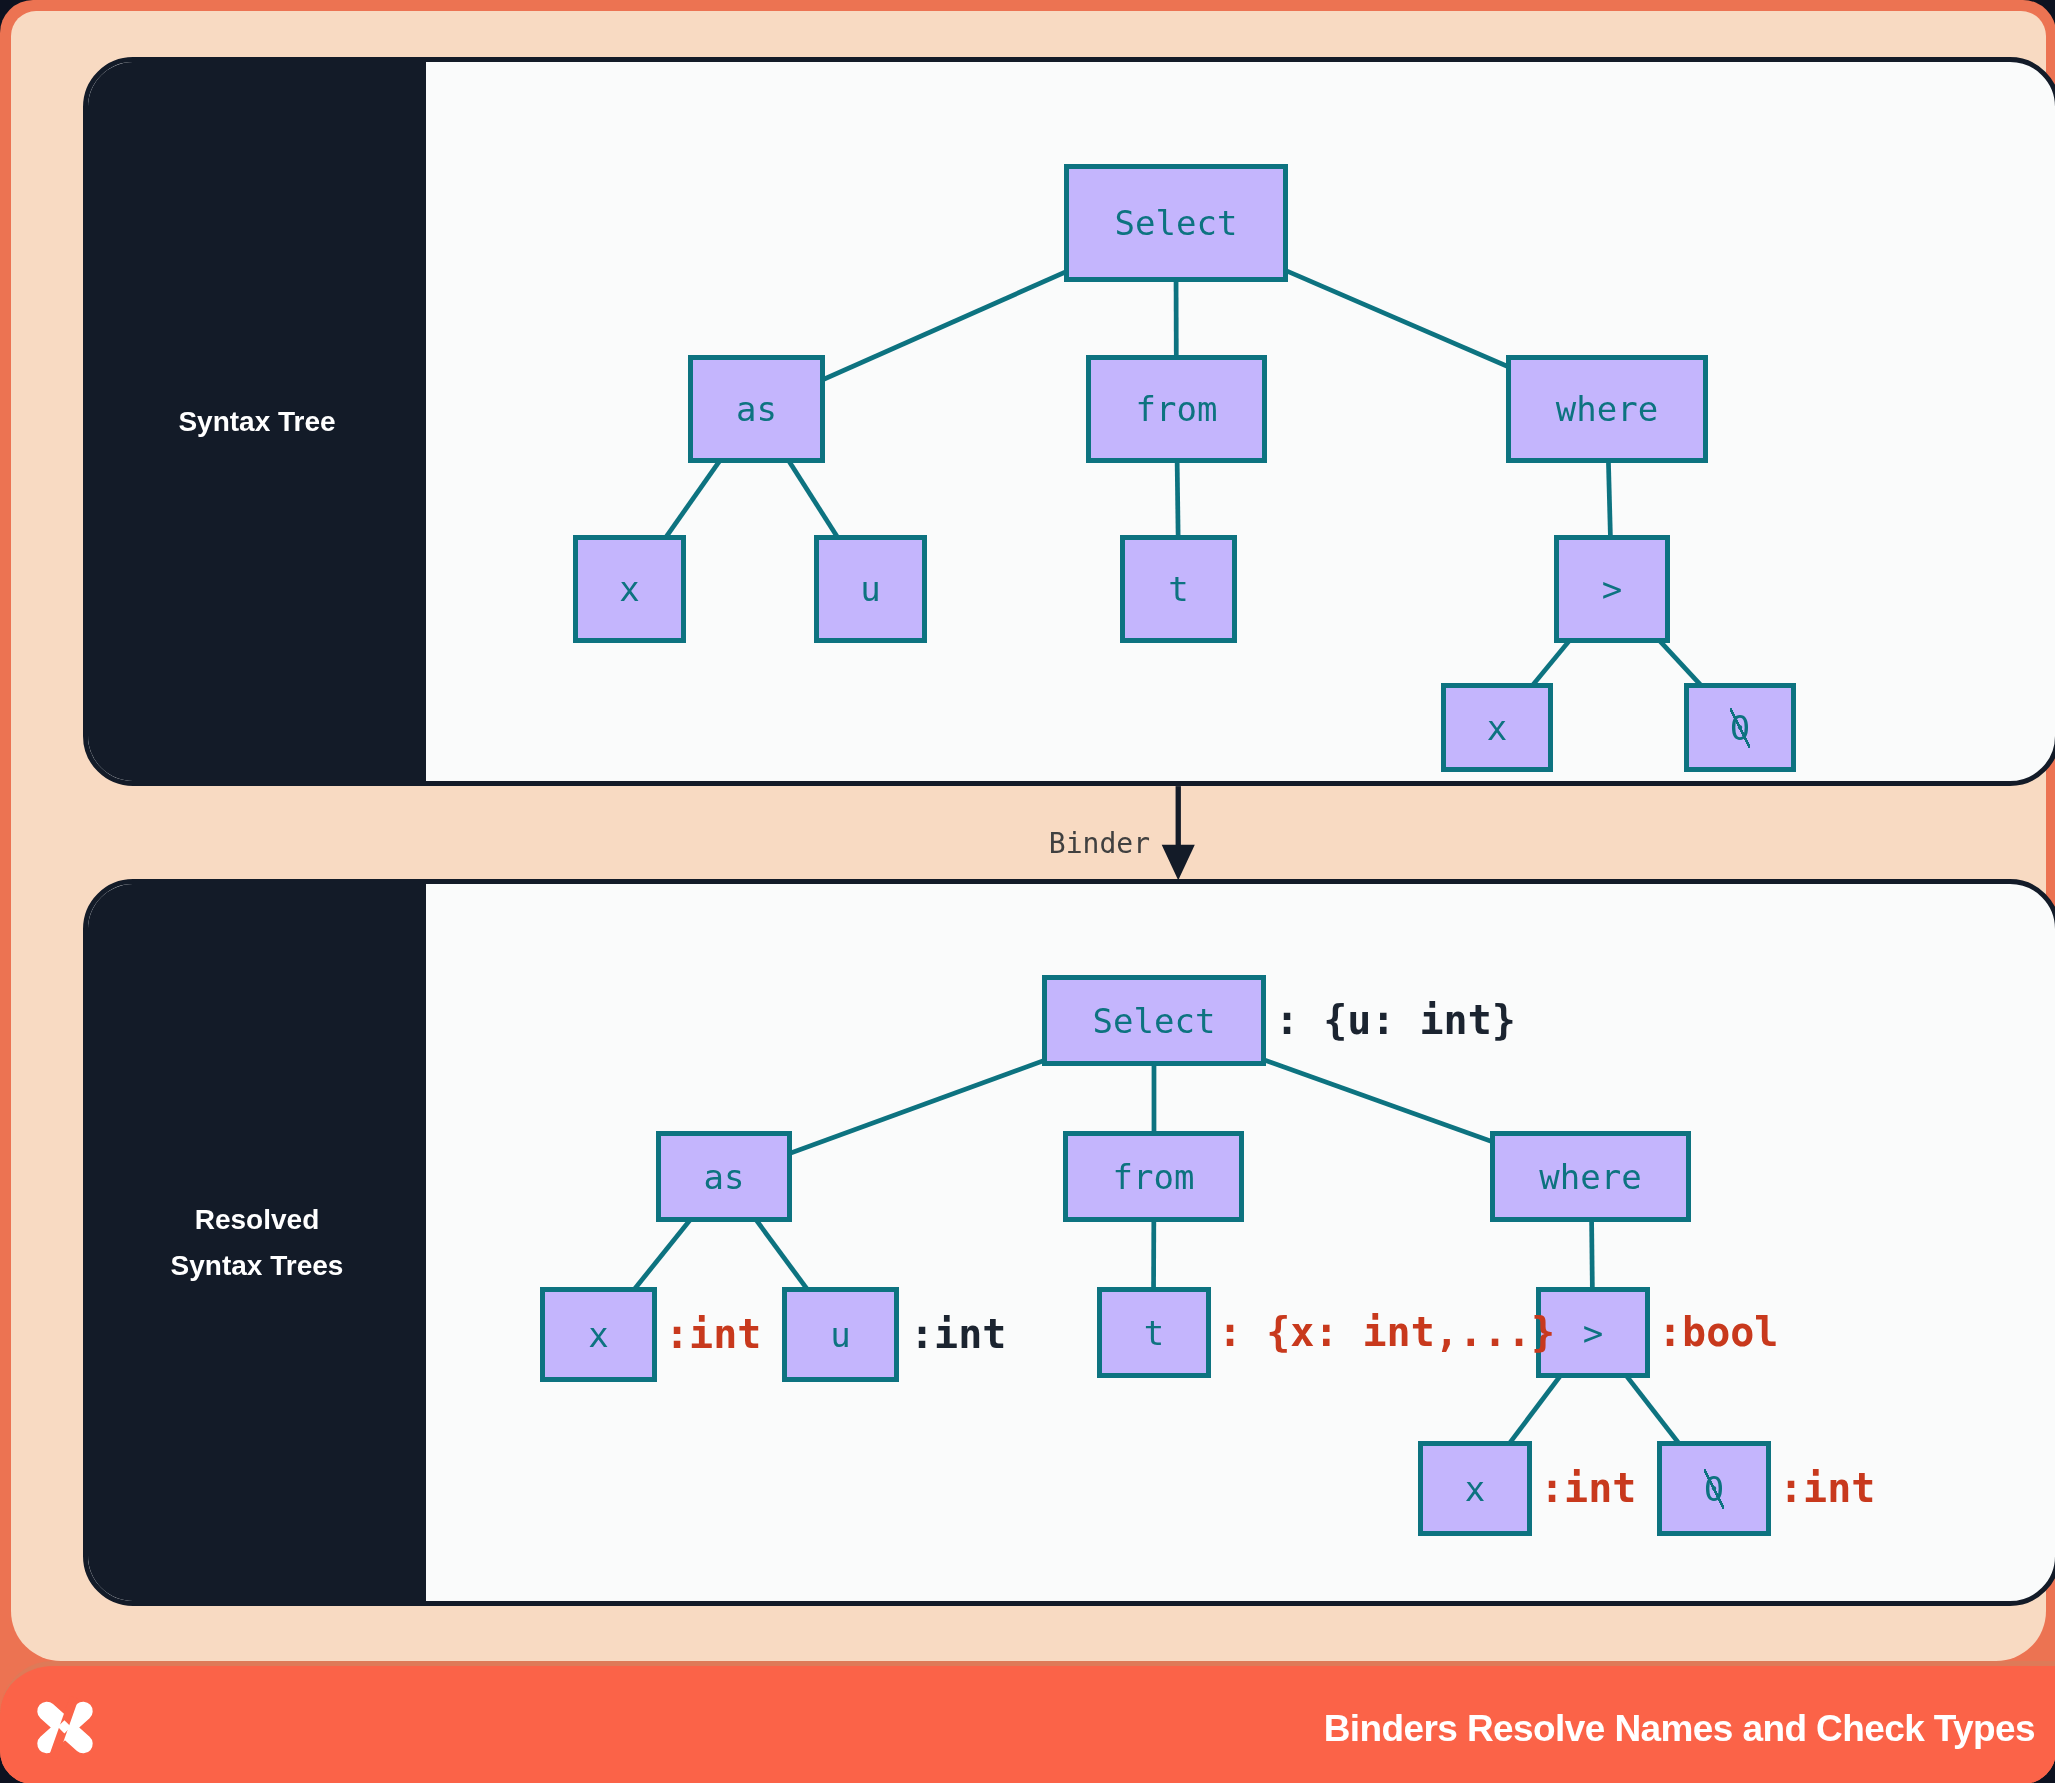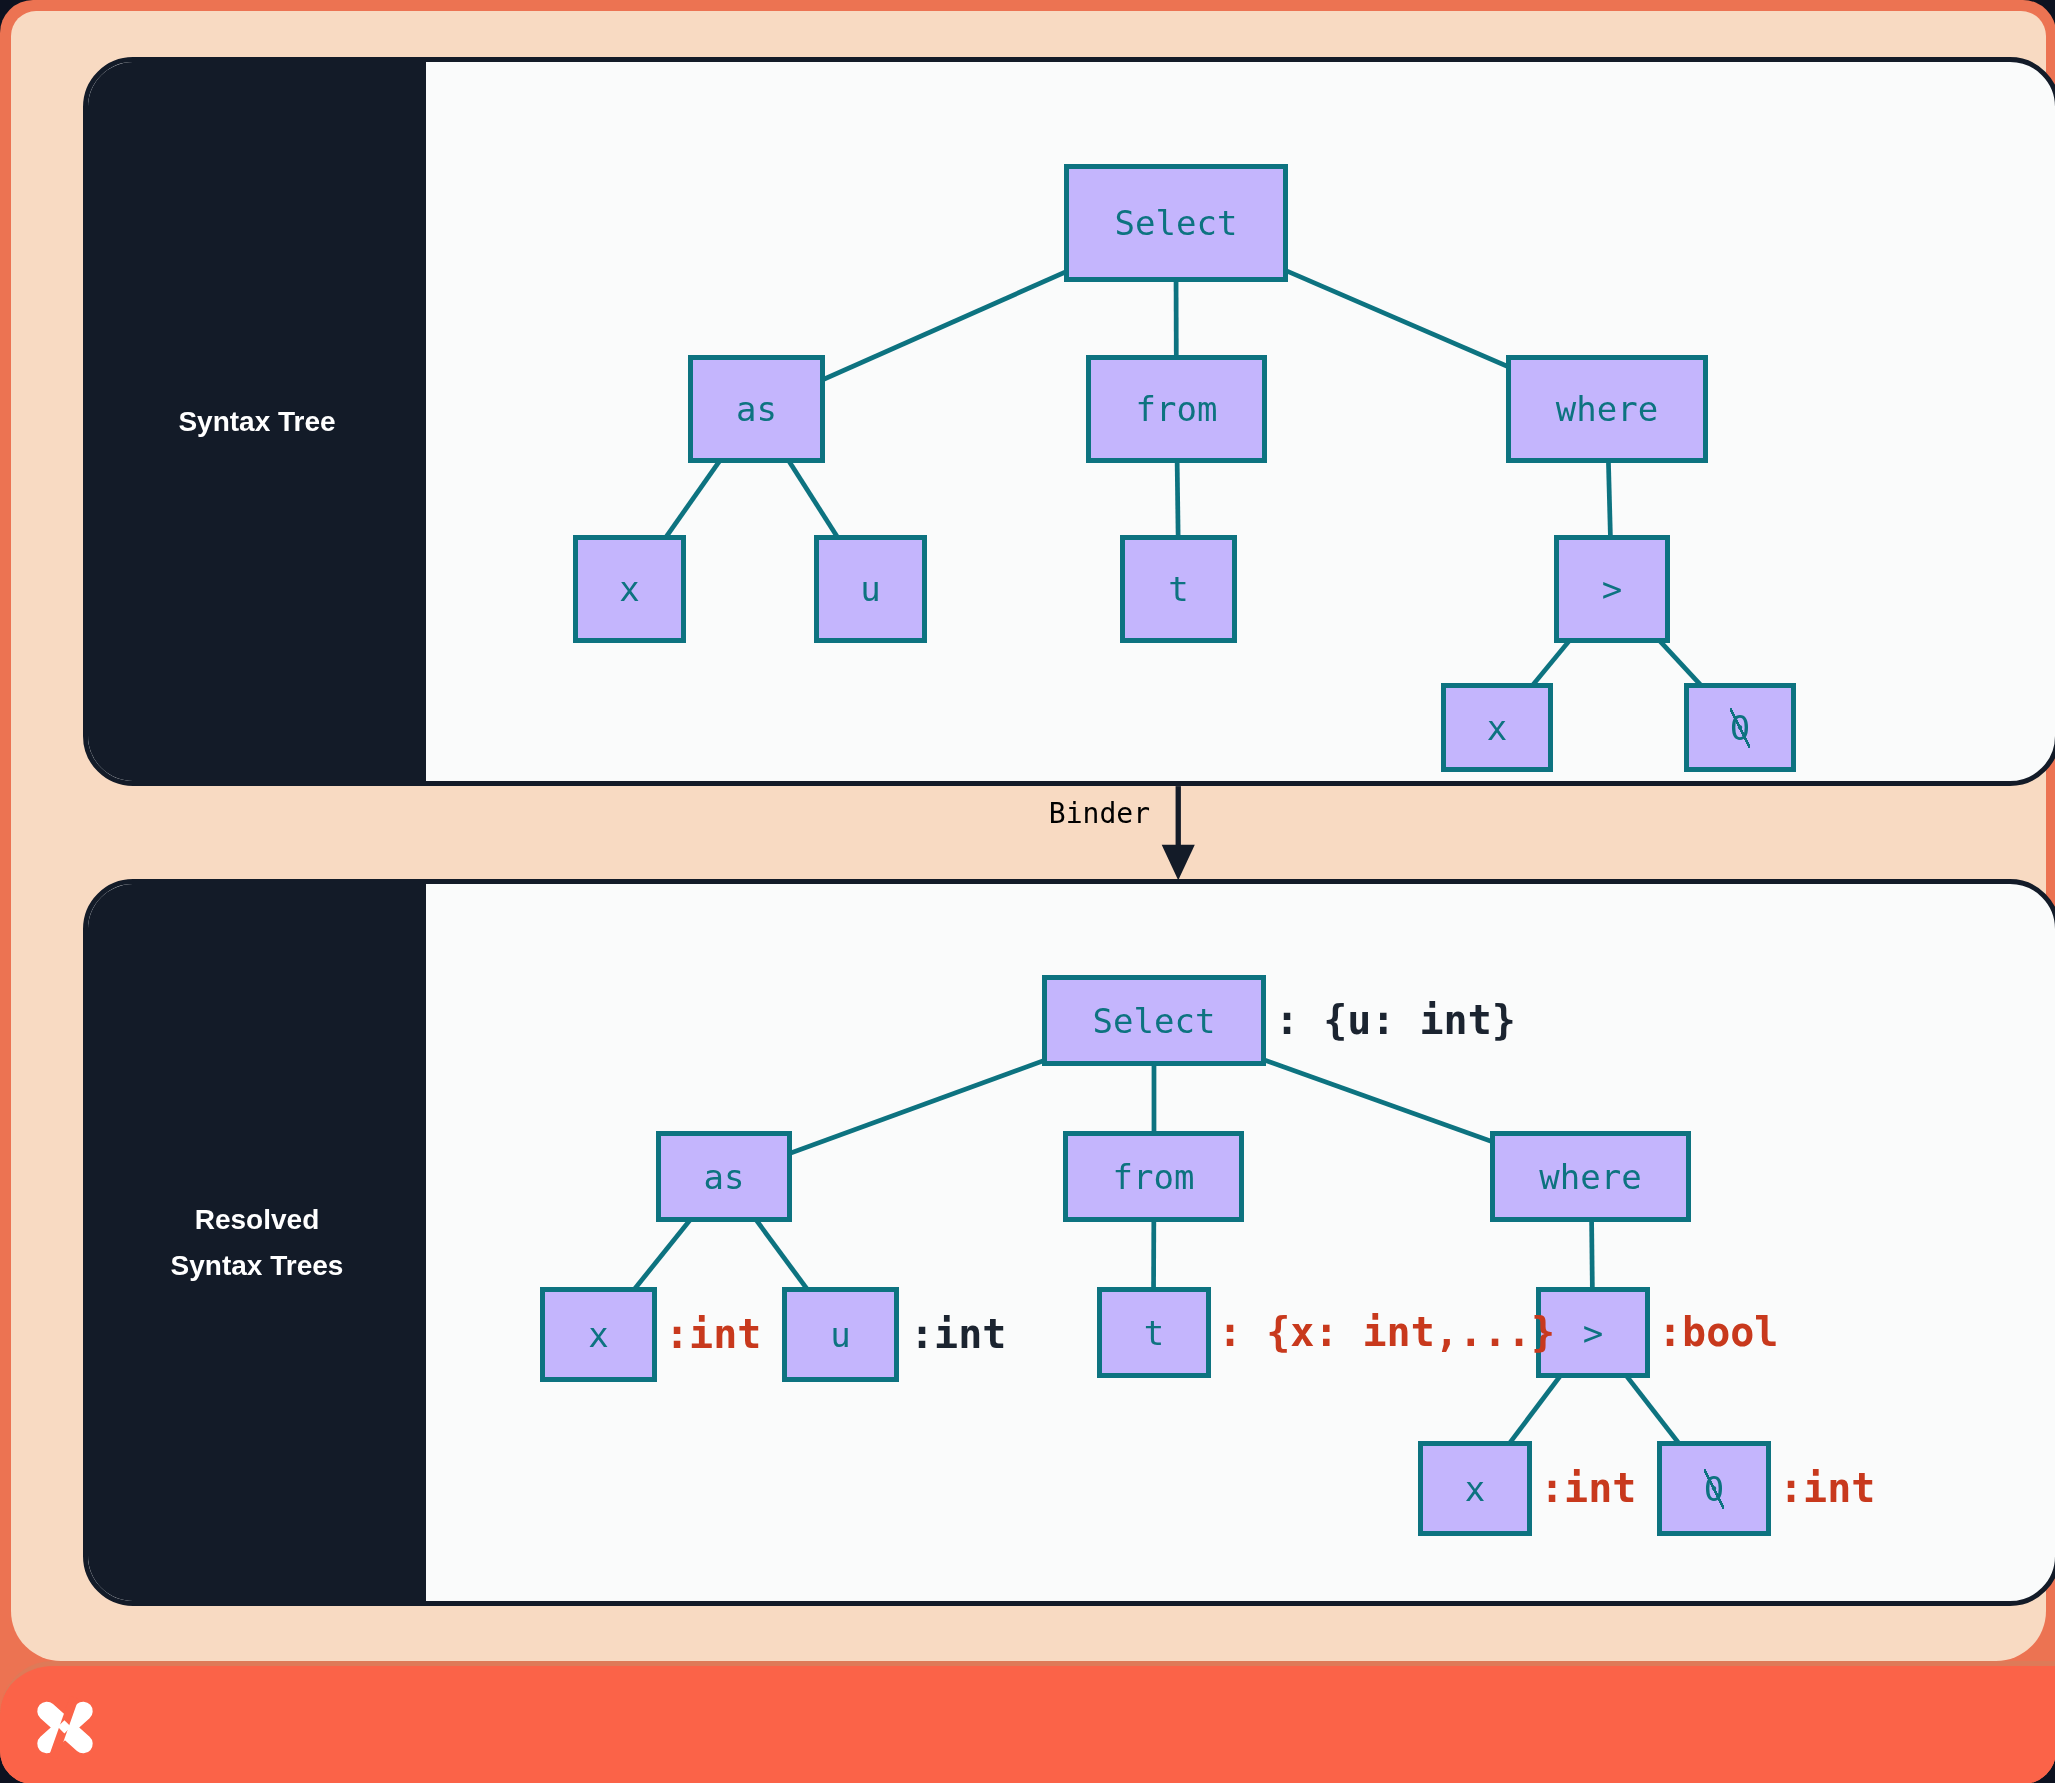--- a/index.html
+++ b/index.html
@@ -10,22 +10,22 @@
   .panel-bottom{top:879px;height:727px;}
   .sidebar{position:absolute;left:0;top:0;bottom:0;width:338px;background:#131B28;display:flex;align-items:center;justify-content:center;text-align:center;}
   .sidebar-label{color:#FFFFFF;font-weight:bold;font-size:28px;line-height:46px;}
   .edges{position:absolute;left:0;top:0;width:2056px;height:1784px;pointer-events:none;}
   .node{position:absolute;background:#c4b5fd;border:5.3px solid #0D7380;box-sizing:border-box;display:flex;align-items:center;justify-content:center;
         font-family:"DejaVu Sans Mono","Liberation Mono",monospace;font-size:34px;color:#0D7380;}
   .slashed{display:inline-block;background-image:linear-gradient(to top right,transparent 46%,#0D7380 46%,#0D7380 54%,transparent 54%);}
   .ann{position:absolute;font-family:"DejaVu Sans Mono","Liberation Mono",monospace;font-weight:bold;font-size:40px;line-height:48px;white-space:pre;}
   .ann-red{color:#C8391D;}
   .ann-dark{color:#1B2430;}
-  .binder-label{position:absolute;left:976px;top:795px;width:174px;text-align:right;
-        font-family:"DejaVu Sans Mono","Liberation Mono",monospace;font-size:28px;line-height:38px;color:#000000;}
+  .binder-label{position:absolute;left:976px;top:825px;width:174px;text-align:right;
+        font-family:"DejaVu Sans Mono","Liberation Mono",monospace;font-size:28px;line-height:38px;color:#404040;}
   .footer{position:absolute;left:0;top:1661px;width:2056px;height:123px;background:#FB6348;border-top:5.3px solid #DE7A58;
         border-top-left-radius:53px;box-sizing:content-box;}
   .footer-title{position:absolute;right:21px;top:39px;color:#FFFFFF;font-weight:bold;font-size:37px;letter-spacing:-0.6px;line-height:47px;}
   .logo{position:absolute;left:33px;top:30px;width:64px;height:63px;}
 </style>
 </head>
 <body>
 
 <div class="canvas">
   <div class="peach"></div>
@@ -146,15 +146,16 @@
   <div class="ann ann-red" style="left:1540px;top:1464px;">:int</div>
   <div class="ann ann-red" style="left:1779px;top:1464px;">:int</div>
 
   <div class="footer">
     <svg class="logo" viewBox="0 0 100 100">
       <line x1="21" y1="24" x2="79" y2="76" stroke="#FFFFFF" stroke-width="30" stroke-linecap="round"></line>
       <line x1="79" y1="24" x2="21" y2="76" stroke="#FFFFFF" stroke-width="30" stroke-linecap="round"></line>
       <line x1="65" y1="2" x2="31" y2="98" stroke="#FB6348" stroke-width="14"></line>
       <rect x="41.5" y="41.5" width="15" height="15" fill="#FFFFFF" transform="rotate(45 49 49)"></rect>
     </svg>
+    <div class="footer-title">Binders Resolve Names and Check Types</div>
   </div>
 </div>
 
 
 </body></html>

